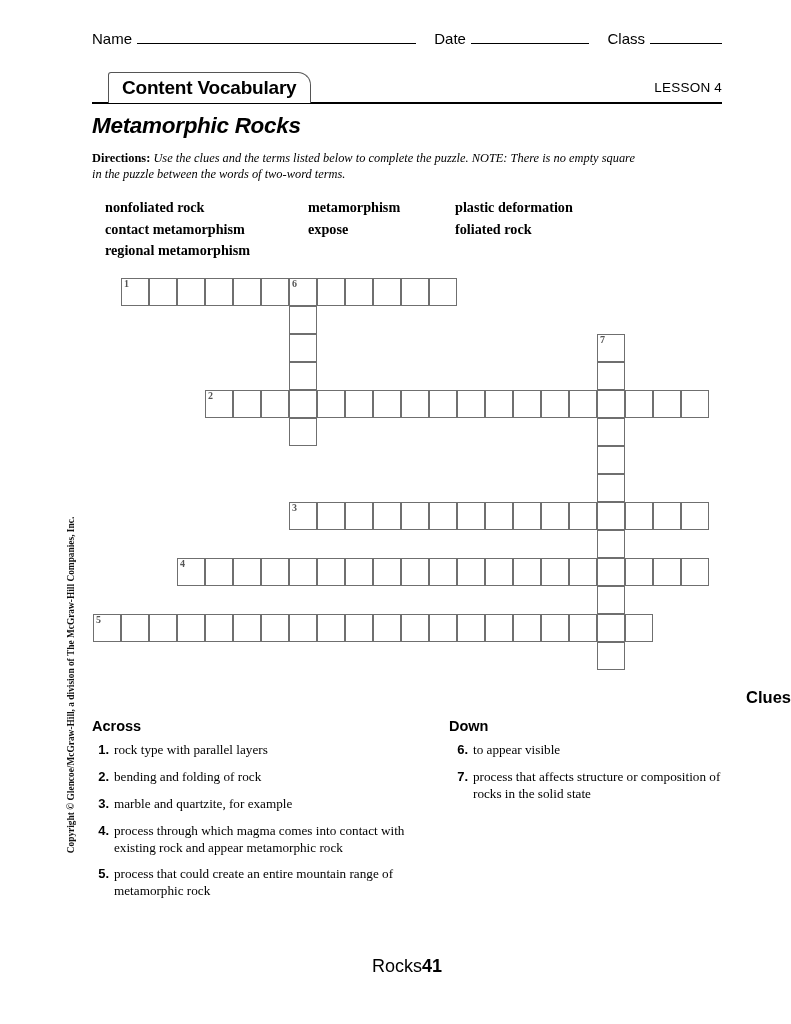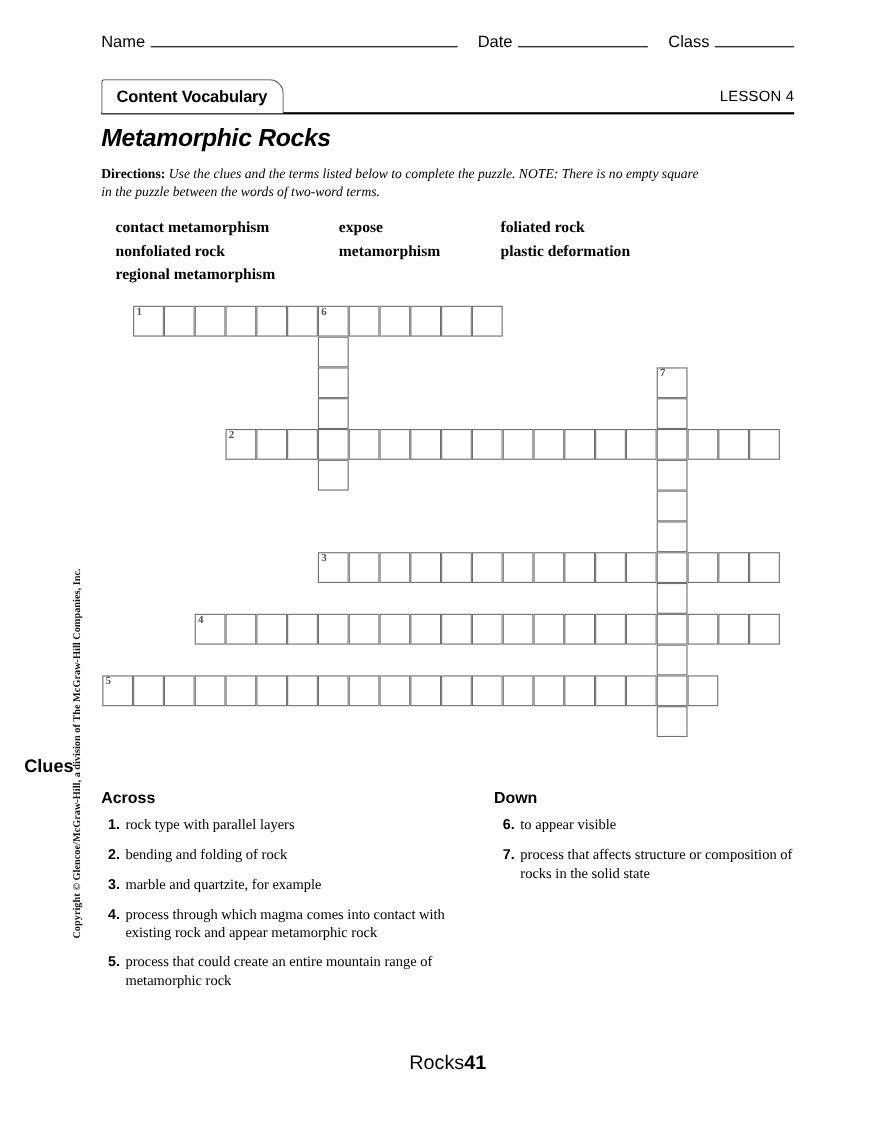--- a/index.html
+++ b/index.html
@@ -38,31 +38,31 @@
   
   .tabrow {
     position: absolute;
     left: 92px;
     top: 72px;
     width: 630px;
     height: 32px;
   }
   .tab {
     position: absolute;
-    left: 0; top: 0;
+    left: 16px; top: 0;
     height: 31px;
     padding: 0 14px 0 13px;
     border: 1.5px solid #555;
     border-bottom: none;
     border-top-left-radius: 3px;
     border-top-right-radius: 13px;
     background: #fff;
     display: flex;
     align-items: center;
-    font-size: 15px;
+    font-size: 19px;
     font-weight: bold;
     letter-spacing: -0.2px;
     z-index: 2;
   }
   .tab-underline {
     position: absolute;
     left: 0;
     top: 30px;
     width: 630px;
     border-bottom: 2.2px solid #000;
@@ -145,21 +145,21 @@
     color: #555;
     line-height: 11px;
   }
 
   
   .clues-title {
     position: absolute;
     left: 0;
     top: 688px;
     width: 791px;
-    text-align: left;
+    text-align: right;
     font-size: 16.5px;
     font-weight: bold;
     padding-left: 22px;
   }
   .clues-wrap {
     position: absolute;
     left: 92px;
     top: 718px;
     width: 630px;
     display: flex;
@@ -240,28 +240,28 @@
 
 <div class="worktitle">Metamorphic Rocks</div>
 
 <div class="directions">
   <b>Directions:</b>
   <span>Use the clues and the terms listed below to complete the puzzle. NOTE: There is no empty square in the puzzle between the words of two-word terms.</span>
 </div>
 
 <div class="wordlist">
     <div class="wrow">
+      <div class="c1">nonfoliated rock</div>
+      <div class="c2">metamorphism</div>
+      <div class="c3">plastic deformation</div>
+    </div>
+    <div class="wrow">
       <div class="c1">contact metamorphism</div>
       <div class="c2">expose</div>
       <div class="c3">foliated rock</div>
-    </div>
-    <div class="wrow">
-      <div class="c1">nonfoliated rock</div>
-      <div class="c2">metamorphism</div>
-      <div class="c3">plastic deformation</div>
     </div>
     <div class="wrow">
       <div class="c1">regional metamorphism</div>
       <div class="c2"></div>
       <div class="c3"></div>
     </div>
   </div>
 
 <div id="grid">
     <div class="cell" style="left: 121px; top: 278px;">

